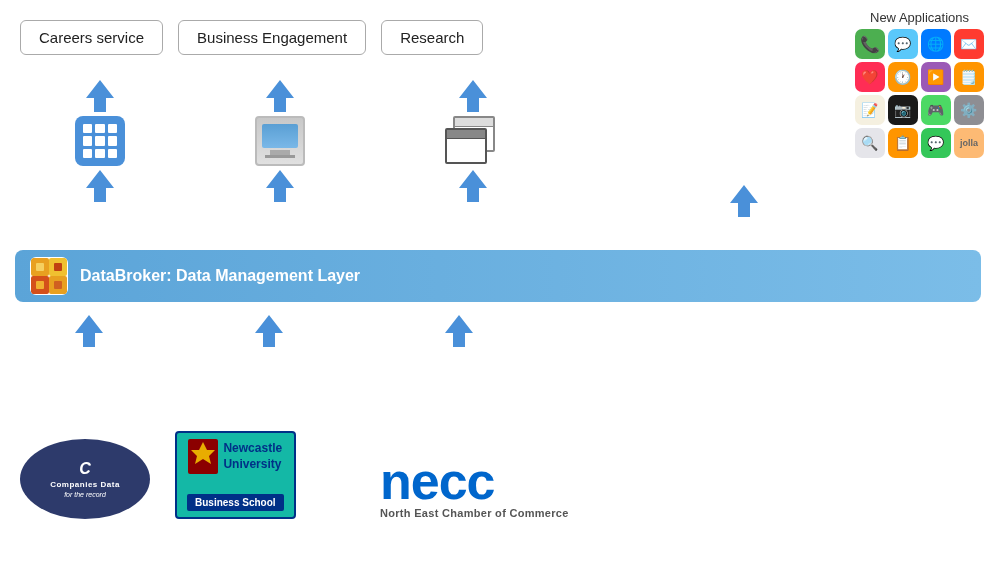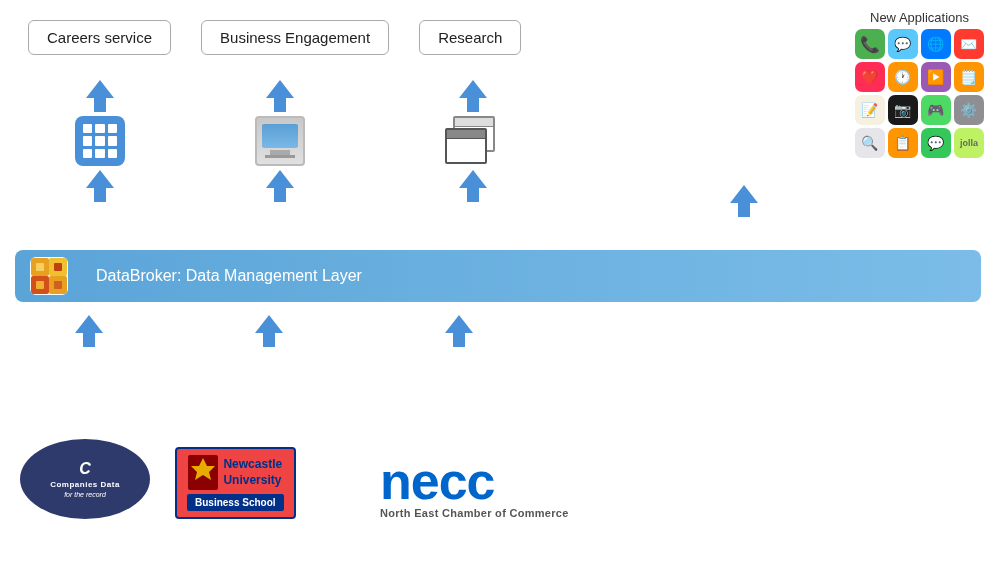--- a/index.html
+++ b/index.html
@@ -76,22 +76,21 @@
       overflow: hidden;
       background: #fff;
       display: flex;
       align-items: center;
       justify-content: center;
     }
 
     .databroker-label {
       font-size: 16px;
       color: #fff;
-      font-weight: 400;
-      margin-left: 16px;
+      font-weight: 700;
     }
 
     
     .companies-house {
       width: 130px;
       height: 80px;
       border-radius: 50%;
       background: #2d3a6b;
       display: flex;
       flex-direction: column;
@@ -117,21 +116,21 @@
     }
 
     .companies-house .ch-tagline {
       font-size: 7px;
       margin-top: 2px;
       font-style: italic;
     }
 
     
     .newcastle-logo {
-      background: #ef4444;
+      background: #14b8a6;
       border: 2px solid #003087;
       border-radius: 4px;
       padding: 6px 10px;
       display: flex;
       flex-direction: column;
       align-items: center;
     }
 
     .newcastle-top {
       display: flex;
@@ -157,21 +156,21 @@
       color: #003087;
       line-height: 1.3;
     }
 
     .newcastle-bottom {
       background: #003087;
       color: #fff;
       font-size: 10px;
       font-weight: bold;
       padding: 3px 8px;
-      margin-top: 4px;
+      margin-top: 20px;
       border-radius: 2px;
     }
 
     
     .necc-logo {
       display: flex;
       flex-direction: column;
       align-items: flex-start;
     }
 
@@ -278,21 +277,21 @@
       display: block;
       width: 100%;
       height: 8px;
       background: #888;
       border-bottom: 1px solid #555;
     }
   </style>
 </head>
 <body>
 
-<div style="position:absolute; top:20px; left:20px; display:flex; gap:15px; align-items:flex-end;margin-left:8px;">
+<div style="position:absolute; top:20px; left:20px; display:flex; align-items:flex-end;">
   <div class="app-button">Careers service</div>
   <div class="app-button">Business Engagement</div>
   <div class="app-button">Research</div>
 </div>
 
 <div class="new-apps-area">
   <div class="new-apps-title">New Applications</div>
   <div class="apps-grid">
 
     <div class="app-icon app-icon-green" style="font-size:16px;">📞</div>
@@ -306,21 +305,21 @@
     <div class="app-icon" style="background:#ff9500;">🗒️</div>
 
     <div class="app-icon" style="background:#f5f0e0; color:#333;">📝</div>
     <div class="app-icon" style="background:#1a1a1a;">📷</div>
     <div class="app-icon" style="background:#4cd964;">🎮</div>
     <div class="app-icon" style="background:#8e8e93;">⚙️</div>
 
     <div class="app-icon" style="background:#e5e5ea; color:#555;">🔍</div>
     <div class="app-icon" style="background:#ff9500;">📋</div>
     <div class="app-icon" style="background:#34c759;">💬</div>
-    <div class="app-icon" style="background:#bef264; color:#666; font-size:9px; font-weight:bold;">jolla</div>
+    <div class="app-icon" style="background:#fdba74; color:#666; font-size:9px; font-weight:bold;">jolla</div>
   </div>
 </div>
 
 <div style="position:absolute; top:80px; left:75px; display:flex; flex-direction:column; align-items:center; gap:4px;">
 
   <svg width="28" height="32">
     <polygon points="14,0 28,18 20,18 20,32 8,32 8,18 0,18" fill="#4a90d9"></polygon>
   </svg>
 
   <div class="waffle-icon">

